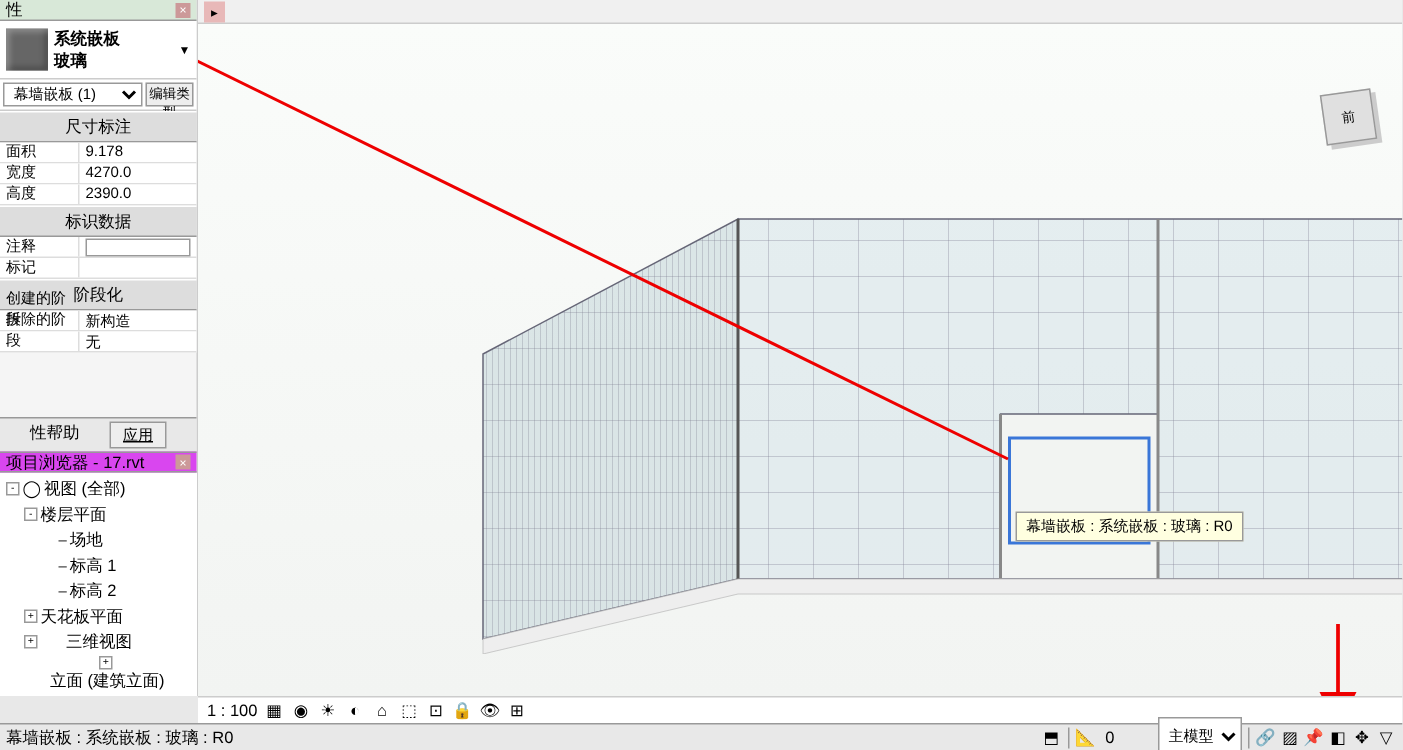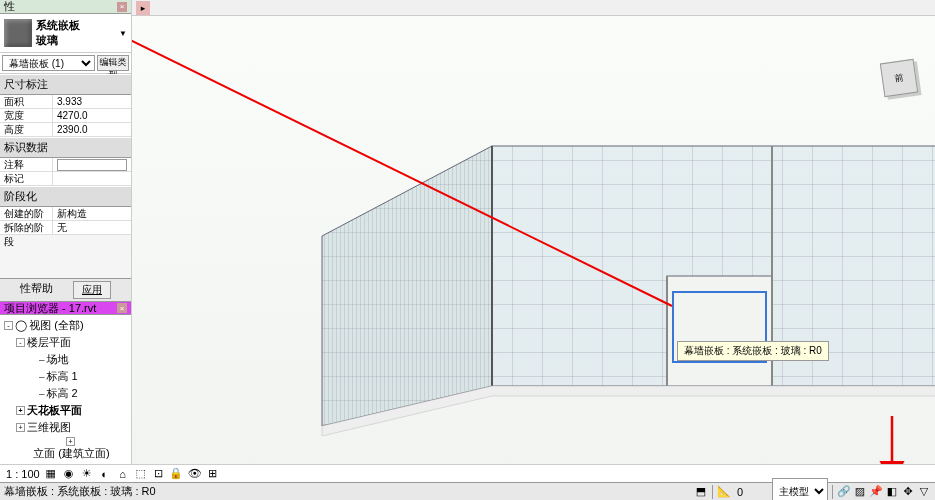--- a/index.html
+++ b/index.html
@@ -15,22 +15,22 @@
     
     .type-selector { padding: 4px; background: #fff; border-bottom: 1px solid #ccc; display: flex; align-items: center; position: relative; }
     .type-icon { width: 28px; height: 28px; background: #666; margin-right: 4px; box-shadow: inset 2px 2px 4px rgba(255,255,255,0.3), inset -2px -2px 4px rgba(0,0,0,0.3); }
     .type-text { flex: 1; font-weight: bold; }
     .type-arrow { font-size: 8px; }
     
     .filter-row { background: #fff; padding: 2px; border-bottom: 1px solid #ccc; display: flex; align-items: flex-end; }
     .filter-dropdown { flex: 1; border: 1px solid #999; padding: 1px 2px; background: #fff; height: 16px; font-size: 10px; }
     .filter-btn { width: 32px; height: 16px; border: 1px solid #999; background: #eee; margin-left: 2px; font-size: 9px; }
     
-    .prop-section { background: #ddd; padding: 2px 4px; border-bottom: 1px solid #999; border-top: 1px solid #fff; }
-    .prop-row { background: #fff; display: flex; border-bottom: 1px solid #ddd; height: 14px; align-items: flex-start; }
+    .prop-section { background: #ddd; padding: 2px 4px; border-bottom: 1px solid #999; border-top: 1px solid #fff; text-align: center; }
+    .prop-row { background: #fff; display: flex; border-bottom: 1px solid #ddd; height: 14px; align-items: flex-end; }
     .prop-label { width: 52px; padding: 0 4px; font-size: 10px; }
     .prop-value { flex: 1; padding: 0 4px; font-size: 10px; border-left: 1px solid #ddd; height: 100%; display: flex; align-items: center; }
     .prop-input { width: 100%; border: 1px solid #999; height: 12px; font-size: 10px; }
     
     .help-row { background: #e8e8e8; padding: 2px 20px; border-top: 1px solid #999; display: flex; justify-content: space-between; }
     .help-btn { padding: 1px 8px; border: 1px solid #999; background: #eee; font-size: 10px; text-decoration: underline; }
     
     .browser-header { background: #d946ef; padding: 2px 4px; border-bottom: 1px solid #999; border-top: 1px solid #999; display: flex; justify-content: space-between; align-items: center; height: 14px; }
     .tree { background: #fff; flex: 1; overflow: auto; padding: 2px; }
     .tree-item { padding: 1px 2px; display: flex; align-items: center; font-size: 10px; white-space: nowrap; }
@@ -53,21 +53,21 @@
     
     .arrow-red { position: absolute; z-index: 20; pointer-events: none; }
     
     .status-bar { height: 18px; background: #e8e8e8; border-top: 1px solid #999; display: flex; align-items: center; padding: 0 4px; font-size: 10px; }
     .status-left { flex: 1; display: flex; align-items: center; gap: 4px; }
     .status-right { display: flex; align-items: center; gap: 2px; }
     .status-icon { width: 14px; height: 14px; display: inline-flex; align-items: center; justify-content: center; }
     .status-sep { width: 1px; height: 14px; background: #999; margin: 0 2px; }
     .status-dropdown { border: 1px solid #999; background: #fff; padding: 0 2px; height: 27px; font-size: 10px; margin-left: 23px; }
     
-    .view-controls { height: 18px; background: #fff; border-top: 1px solid #ccc; display: flex; align-items: center; padding: 0 6px; font-size: 10px; gap: 4px; }
+    .view-controls { height: 18px; background: #fff; border-top: 1px solid #ccc; display: flex; align-items: center; padding: 0 6px; font-size: 10px; gap: 4px; margin-left: 132px; }
     .vc-icon { width: 14px; height: 14px; display: inline-flex; align-items: center; justify-content: center; cursor: pointer; }
   </style>
 </head>
 <body>
 
 <div class="app">
   <div class="main-row">
 
     <div class="left-panel">
 
@@ -88,21 +88,21 @@
       <div class="filter-row">
         <select class="filter-dropdown">
           <option>幕墙嵌板 (1)</option>
         </select>
         <button class="filter-btn">编辑类型</button>
       </div>
 
       <div class="prop-section">尺寸标注</div>
       <div class="prop-row">
           <span class="prop-label">面积</span>
-          <span class="prop-value">3.933</span>
+          <span class="prop-value">9.178</span>
         </div>
       <div class="prop-row">
           <span class="prop-label">宽度</span>
           <span class="prop-value">4270.0</span>
         </div>
       <div class="prop-row">
           <span class="prop-label">高度</span>
           <span class="prop-value">2390.0</span>
         </div>
 
@@ -156,25 +156,25 @@
           <div class="tree-item" style="padding-left: 26px;">
             <span class="tree-spacer"></span>
             <span style="margin-right:2px">⎯</span>
             <span>标高 1</span>
           </div>
           <div class="tree-item" style="padding-left: 26px;">
             <span class="tree-spacer"></span>
             <span style="margin-right:2px">⎯</span>
             <span>标高 2</span>
           </div>
-          <div class="tree-item" style="padding-left: 14px; font-weight: bold;">
+          <div class="tree-item" style="padding-left: 14px;">
             <span class="tree-toggle">+</span>
             <span>天花板平面</span>
           </div>
-          <div class="tree-item" style="padding-left: 14px;">
+          <div class="tree-item" style="padding-left: 14px; gap: 17px;">
             <span class="tree-toggle">+</span>
             <span>三维视图</span>
           </div>
           <div class="tree-item" style="padding-left: 14px; flex-direction: column;">
             <span class="tree-toggle">+</span>
             <span>立面 (建筑立面)</span>
           </div>
           <div class="tree-item" style="padding-left: 14px;">
             <span class="tree-toggle">+</span>
             <span>面积平面 (人防分区面积)</span>

